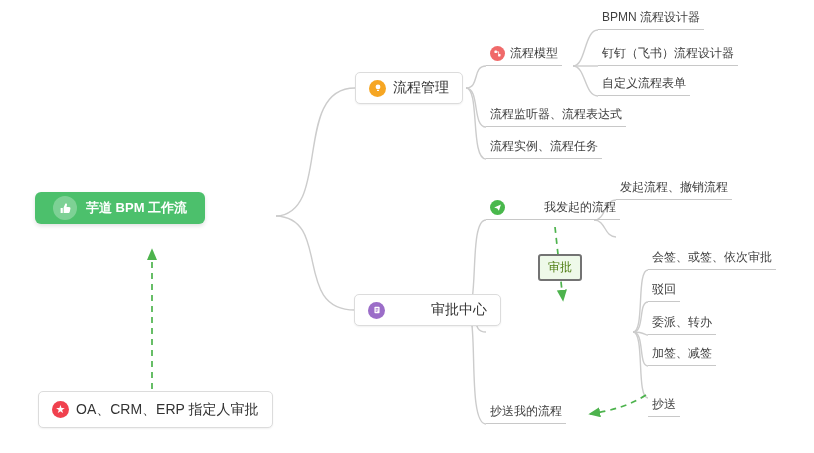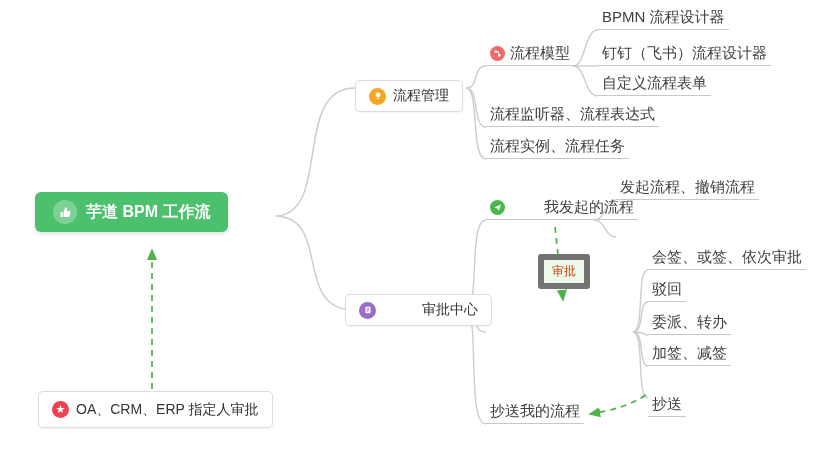--- a/index.html
+++ b/index.html
@@ -3,40 +3,40 @@
 <meta charset="utf-8">
 <style>
   html,body{margin:0;padding:0;background:#fff;}
   .canvas{
     position:relative;width:814px;height:453px;overflow:hidden;background:#fff;
     font-family:"Liberation Sans","DejaVu Sans",sans-serif;color:#3c3c3c;
   }
   .links{position:absolute;left:0;top:0;width:814px;height:453px;}
   .node{position:absolute;box-sizing:border-box;display:flex;align-items:center;white-space:nowrap;}
   .root{
-    left:35px;top:192px;height:40px;padding:0 18px;gap:9px;
-    background:#4cc06c;border-radius:6px;color:#fff;font-size:16px;font-weight:bold;
+    left:35px;top:192px;height:32px;padding:0 18px;gap:9px;
+    background:#4cc06c;border-radius:6px;color:#fff;font-size:13px;font-weight:bold;
     box-shadow:0 2px 4px rgba(0,0,0,.12);
   }
   .root-badge{width:24px;height:24px;border-radius:50%;background:rgba(255,255,255,.28);
     display:flex;align-items:center;justify-content:center;flex:0 0 auto;}
   .boxnode{
     background:#fff;border:1px solid #dcdcdc;border-radius:5px;height:32px;padding:0 13px;gap:7px;
     font-size:14px;color:#333;box-shadow:0 1px 2px rgba(0,0,0,.06);
   }
   .leaf{
-    height:24px;padding:0 4px;gap:5px;font-size:15px;color:#3f3f3f;
+    height:24px;padding:0 4px;gap:5px;font-size:12px;color:#3f3f3f;
     border-bottom:1px solid #c8c8c8;
   }
   .ci{width:17px;height:17px;border-radius:50%;display:flex;align-items:center;justify-content:center;flex:0 0 auto;}
   .ci-sm{width:15px;height:15px;}
   .star-glyph{color:#fff;font-size:11px;line-height:1;}
   .tag{
     position:absolute;left:538px;top:254px;padding:3px 8px;font-size:12px;
-    color:#c2410c;background:#eef9e9;border:6px solid #737373;border-radius:3px;
+    color:#4d7c0f;background:#eef9e9;border:2px solid #737373;border-radius:3px;
   }
 </style>
 </head>
 <body>
 
 <div class="canvas">
 
   <svg class="links" viewBox="0 0 814 453">
     <defs>
       <marker id="ah" markerWidth="8" markerHeight="7" refX="6" refY="3" orient="auto">
@@ -79,31 +79,31 @@
     <span>芋道 BPM 工作流</span>
   </div>
 
   <div class="node boxnode" style="left:38px;top:391px;height:37px;">
     <span class="ci" style="background:#f0414e;">
       <span class="star-glyph">★</span>
     </span>
     <span>OA、CRM、ERP 指定人审批</span>
   </div>
 
-  <div class="node boxnode" style="left:355px;top:80px;">
+  <div class="node boxnode" style="left:355px;top:72px;">
     <span class="ci" style="background:#f6a623;">
       <svg width="12" height="12" viewBox="0 0 16 16">
           <circle cx="8" cy="6.6" r="3.2" fill="#fff"></circle>
           <rect x="6.6" y="10.2" width="2.8" height="1.8" rx="0.7" fill="#fff"></rect>
         </svg>
     </span>
     <span>流程管理</span>
   </div>
 
-  <div class="node boxnode" style="left:345px;top:294px;gap:46px;">
+  <div class="node boxnode" style="left:354px;top:294px;gap:46px;">
     <span class="ci" style="background:#9b6dc8;">
       <svg width="12" height="12" viewBox="0 0 16 16">
           <rect x="4.6" y="3.6" width="6.8" height="8.8" rx="1" fill="#fff"></rect>
           <g stroke="#9b6dc8" stroke-width="1.1">
             <path d="M6.2 6.2h3.6"></path>
             <path d="M6.2 8h3.6"></path>
             <path d="M6.2 9.8h2.3"></path>
           </g>
         </svg>
     </span>

